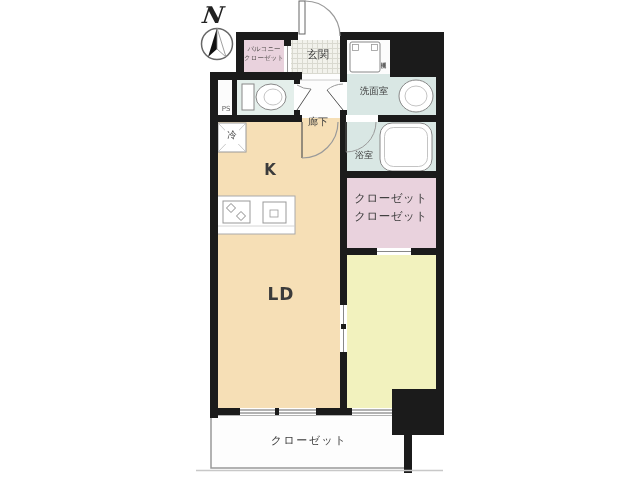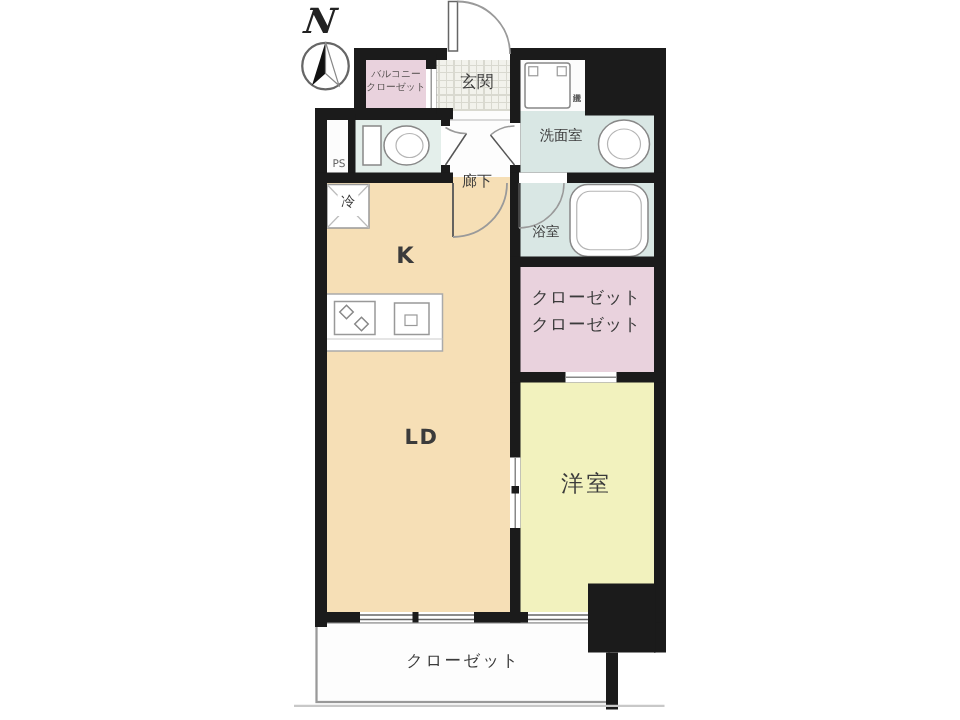--- a/index.html
+++ b/index.html
@@ -18,21 +18,21 @@
          font-size:23px;transform:skewX(-8deg);color:#222;}
   .lbl-shoe{font-size:6.5px;line-height:8.5px;color:#55504f;width:46px;}
   .lbl-genkan{font-size:11px;width:52px;font-weight:500;}
   .lbl-hall{font-size:10px;width:48px;font-weight:500;}
   .lbl-ps{font-size:7px;width:18px;color:#666;}
   .lbl-wash{font-size:9.5px;width:56px;font-weight:500;}
   .lbl-bath{font-size:9px;width:36px;font-weight:500;}
   .lbl-laundry{font-size:5.5px;color:#555;writing-mode:vertical-rl;height:34px;line-height:8px;}
   .lbl-fridge{font-size:9.5px;width:14px;font-weight:500;}
   .lbl-k{font-size:15px;width:30px;font-weight:600;}
-  .lbl-ld{font-size:14px;width:46px;font-weight:600;letter-spacing:1px;}
+  .lbl-ld{font-size:17px;width:46px;font-weight:600;letter-spacing:1px;}
   .lbl-wic{font-size:11.5px;line-height:17.5px;width:98px;font-weight:500;letter-spacing:.5px;}
   .lbl-yoshitsu{font-size:15px;width:98px;font-weight:500;letter-spacing:2px;}
   .lbl-balcony{font-size:11px;width:196px;letter-spacing:1.5px;font-weight:500;}
 </style>
 </head>
 <body>
 
 <div class="stage">
 
   <div class="genkan-tile"></div>
@@ -193,17 +193,16 @@
 
     <div class="lbl lbl-k" style="left:255px;top:162px;">K</div>
 
     <div class="lbl lbl-wic" style="left:342px;top:190px;">
       <div>クローゼット</div>
       <div>クローゼット</div>
     </div>
 
     <div class="lbl lbl-ld" style="left:258px;top:285px;">LD</div>
 
-    <div class="lbl lbl-yoshitsu" style="left:342px;top:314px;">洋室</div>
 
     <div class="lbl lbl-balcony" style="left:211px;top:435px;">クローゼット</div>
   </div>
 </div>
 
 </body></html>

